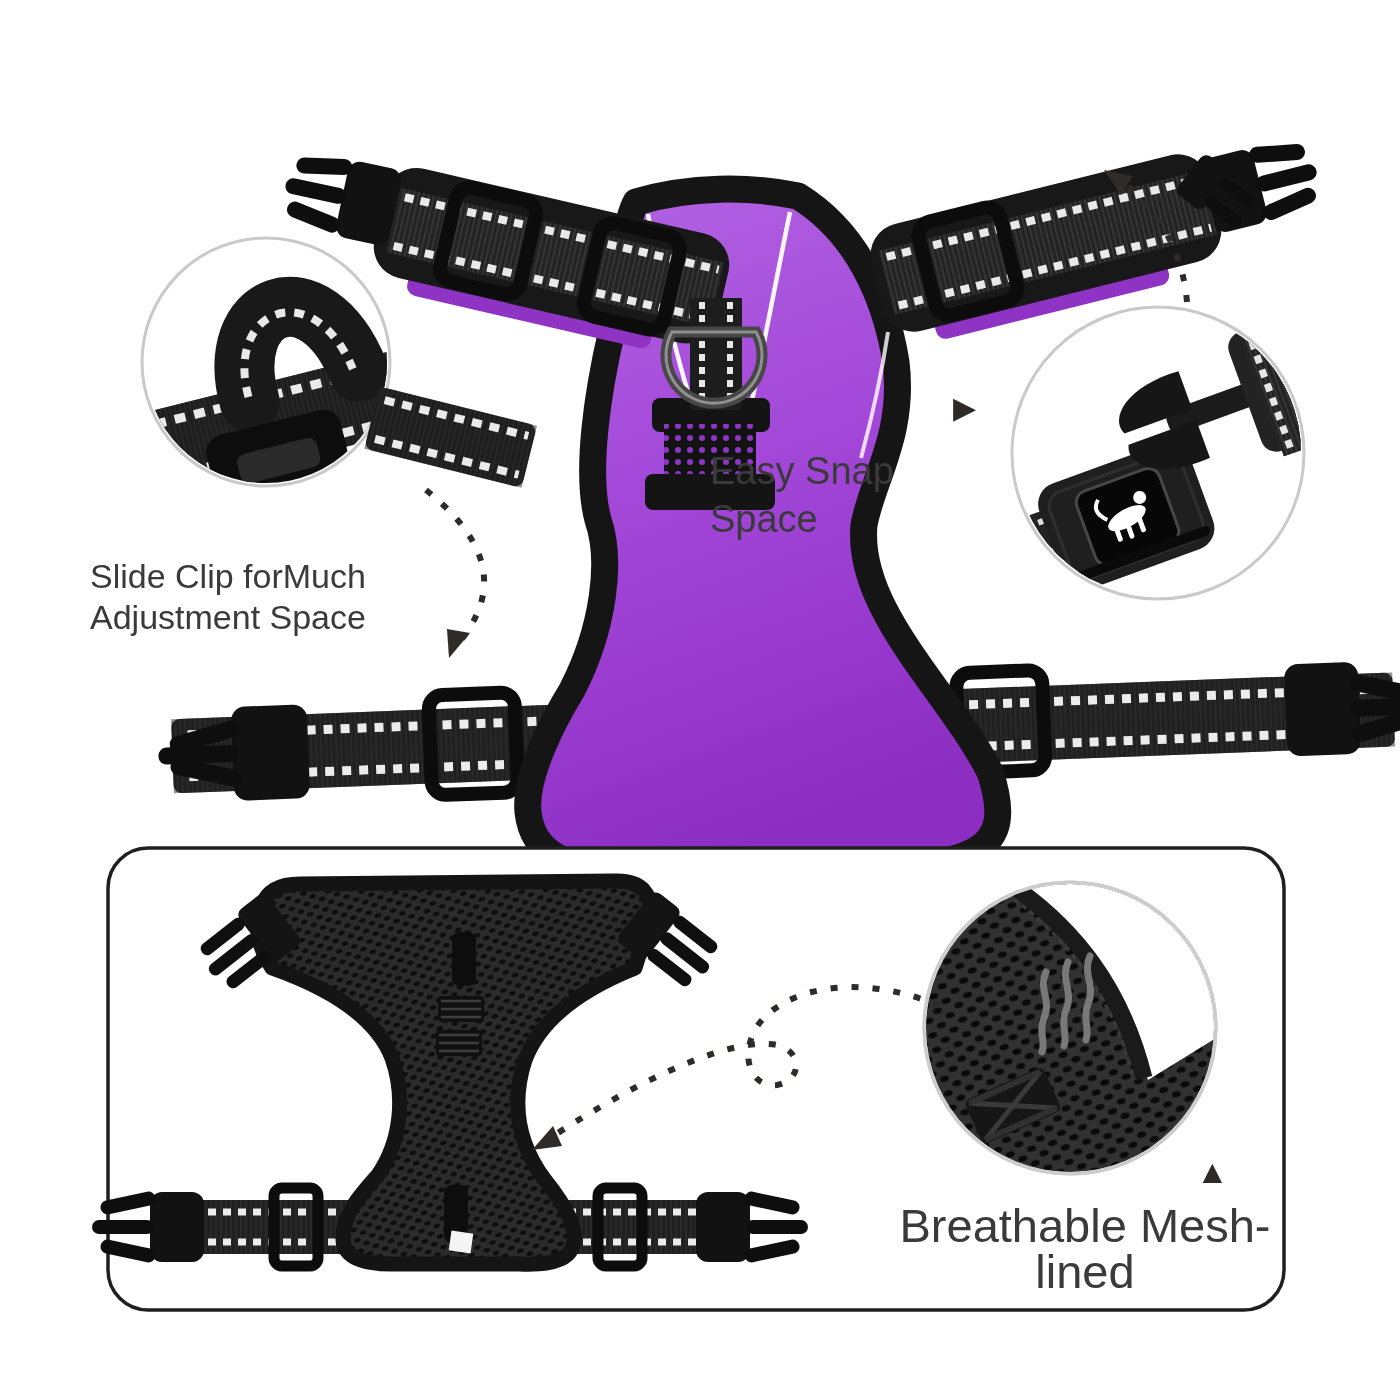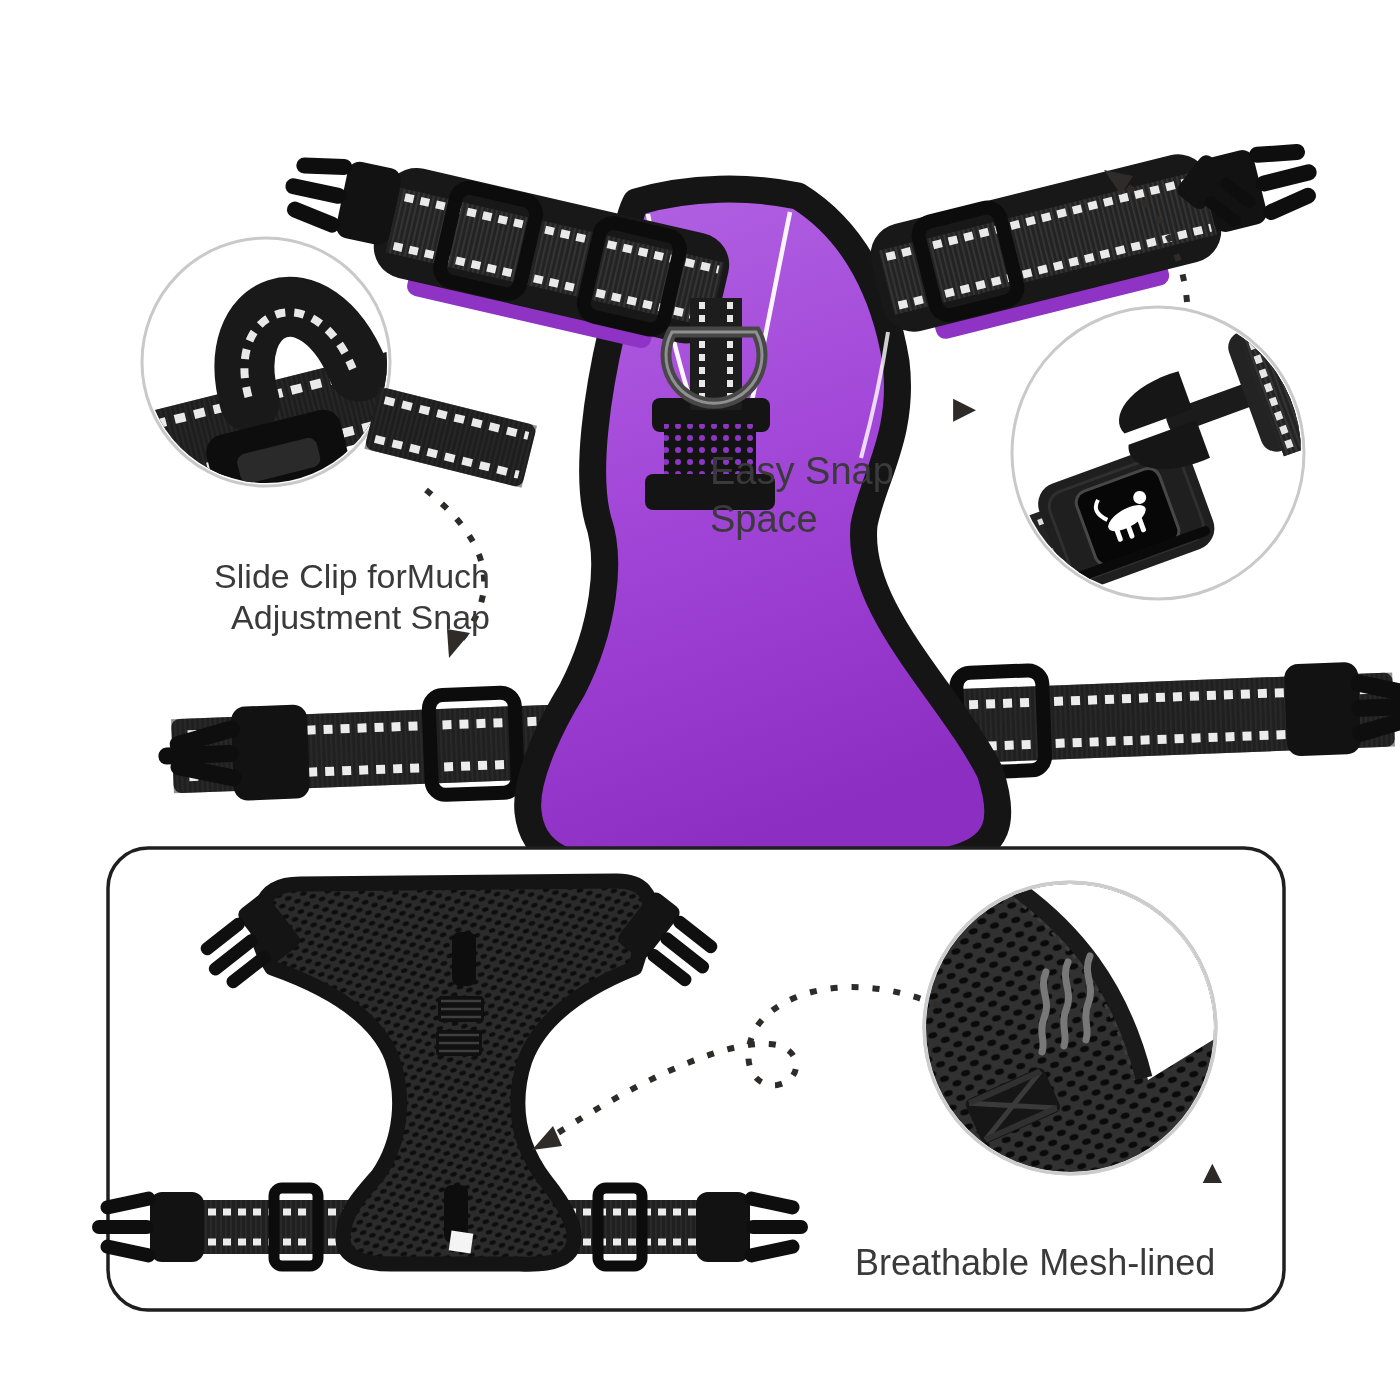--- a/index.html
+++ b/index.html
@@ -1,23 +1,23 @@
 <!DOCTYPE html>
 <html><head>
 <meta charset="utf-8">
 <style>
   html,body{margin:0;padding:0;background:#ffffff;}
   .stage{position:relative;width:1400px;height:1400px;background:#ffffff;overflow:hidden;
          font-family:"Liberation Sans",sans-serif;}
   svg.scene{position:absolute;left:0;top:0;width:1400px;height:1400px;}
   .label{position:absolute;color:#3a3a3a;}
   .label .ln{display:block;}
-  .lbl-slide{left:90px;top:556px;width:400px;text-align:right;font-size:34px;line-height:41px;}
+  .lbl-slide{left:90px;top:556px;width:400px;text-align:left;font-size:34px;line-height:41px;}
   .lbl-easy{left:710px;top:430px;width:286px;text-align:left;font-size:38px;line-height:48px;margin-top:17px;}
-  .lbl-breathable{left:855px;top:1203px;width:460px;font-size:36px;line-height:46px;margin-top:37px;}
+  .lbl-breathable{left:855px;top:1203px;width:460px;text-align:center;font-size:47px;line-height:46px;}
   .marker{position:absolute;color:#2d2a27;line-height:1;}
   .m-right{left:953px;top:393px;font-size:30px;}
   .m-up{left:1196px;top:1155px;font-size:33px;}
 </style>
 </head>
 <body>
 
 <div class="stage">
 
 <svg class="scene" viewBox="0 0 1400 1400">
@@ -283,21 +283,21 @@
   </g>
   <g fill="#2f2b28" stroke="none">
     <polygon points="449,658 470,633 447,629"></polygon>
     <polygon points="1104,170 1121,195 1133,176"></polygon>
     <polygon points="532,1150 553,1126 562,1146"></polygon>
   </g>
 </svg>
 
 <div class="label lbl-slide">
   <span class="ln">Slide Clip forMuch</span>
-  <span class="ln">Adjustment Snap</span>
+  <span class="ln">Adjustment Space</span>
 </div>
 
 <div class="marker m-right">▶</div>
 <div class="label lbl-easy">
   <span class="ln">Easy Snap</span>
   <span class="ln">Space</span>
 </div>
 
 <div class="marker m-up">▲</div>
 <div class="label lbl-breathable">Breathable Mesh-lined</div>

